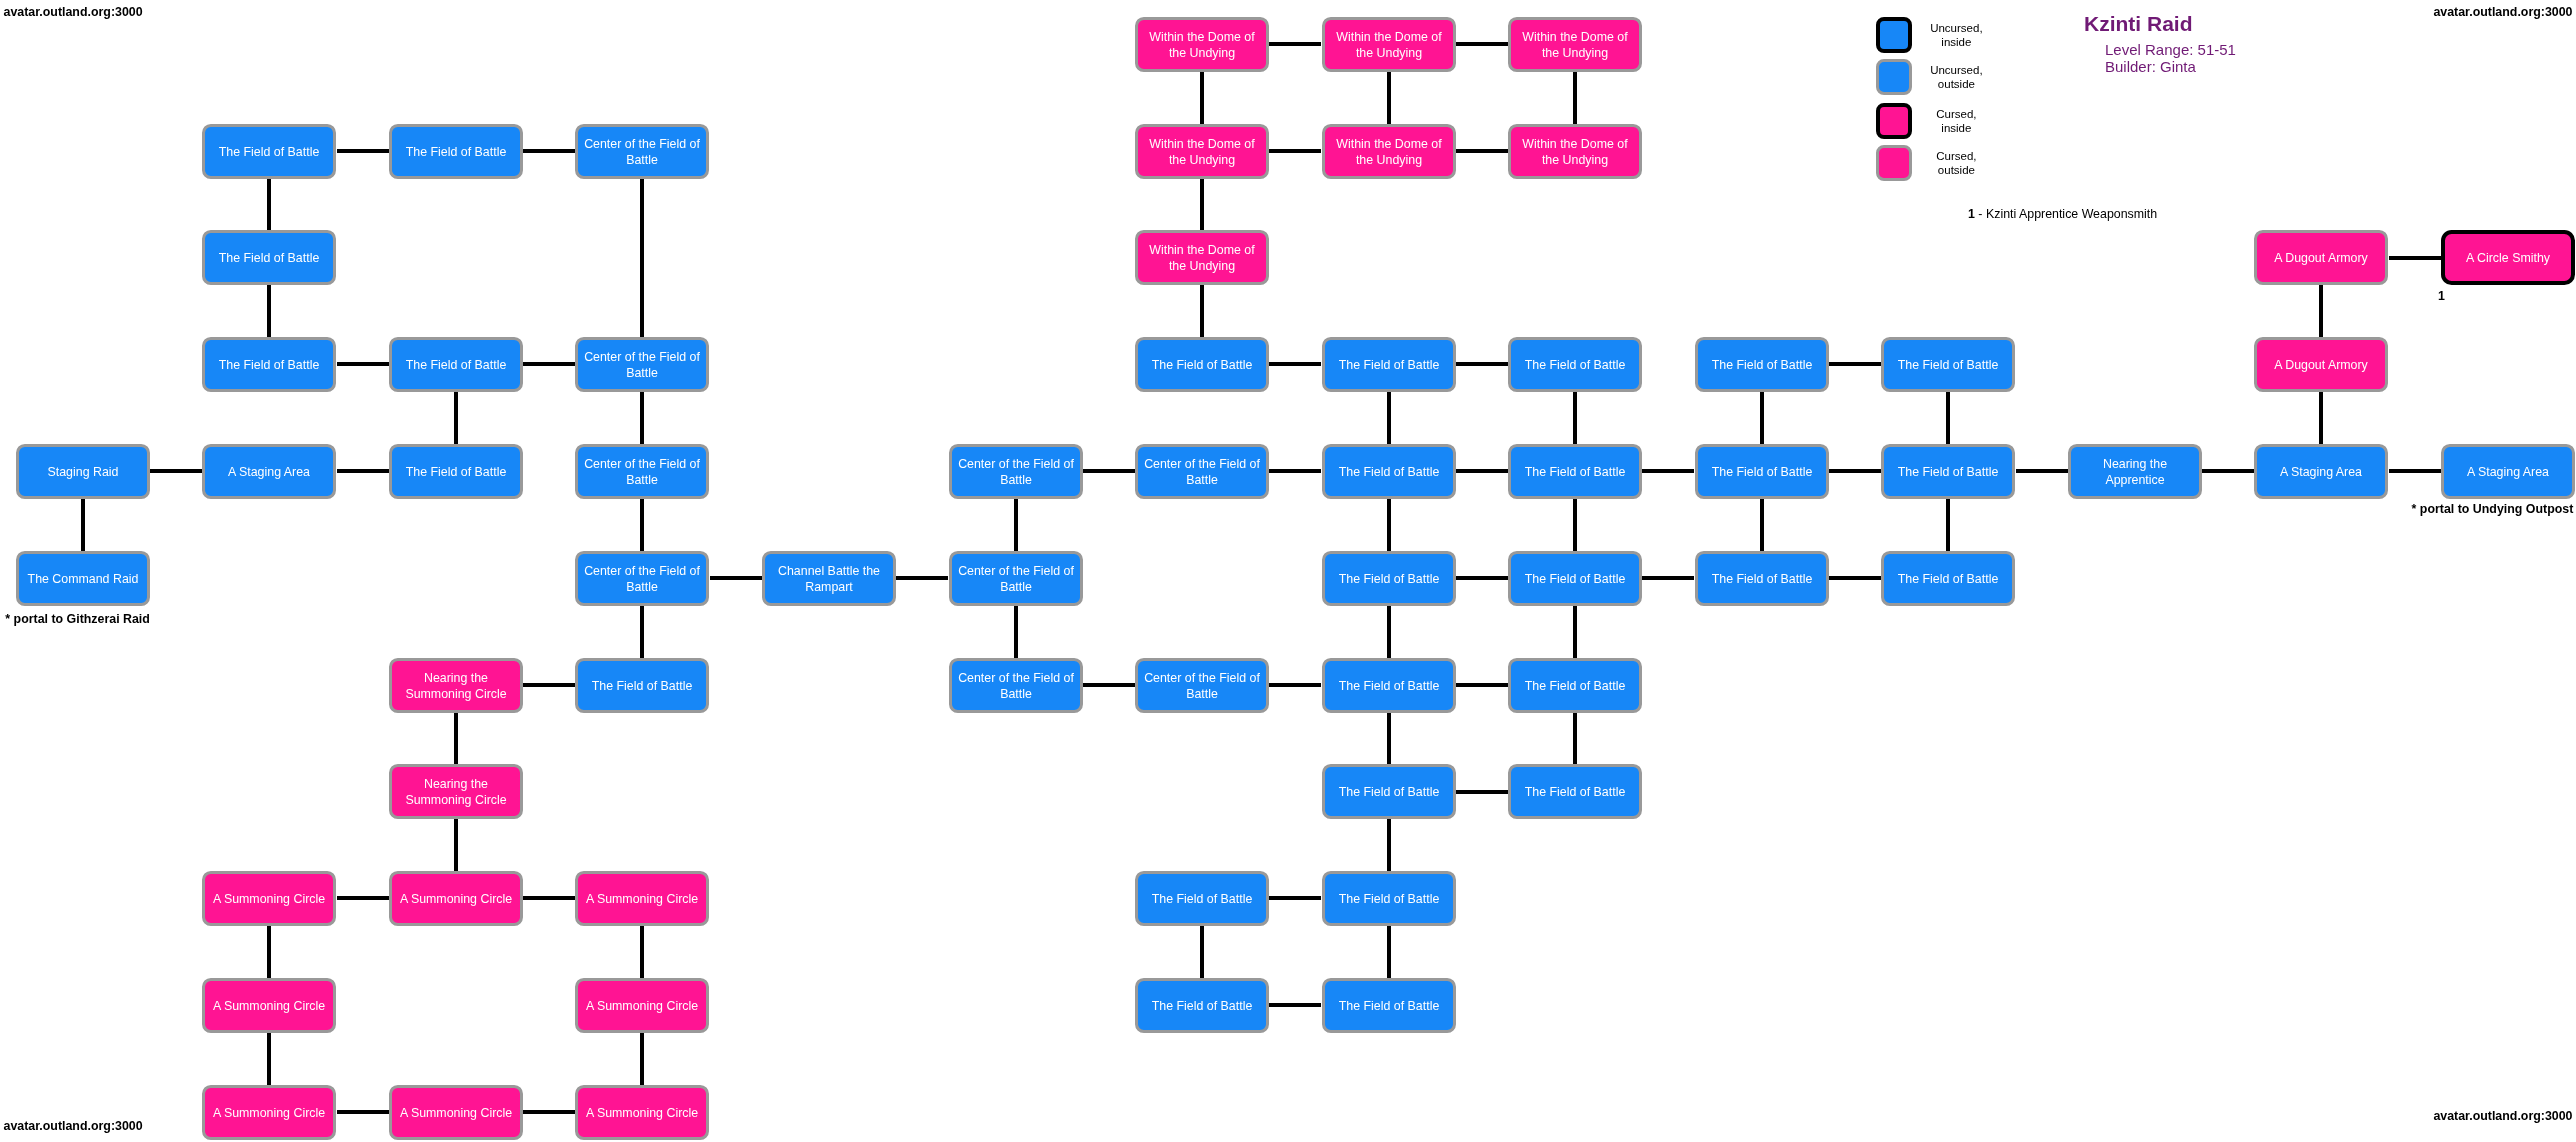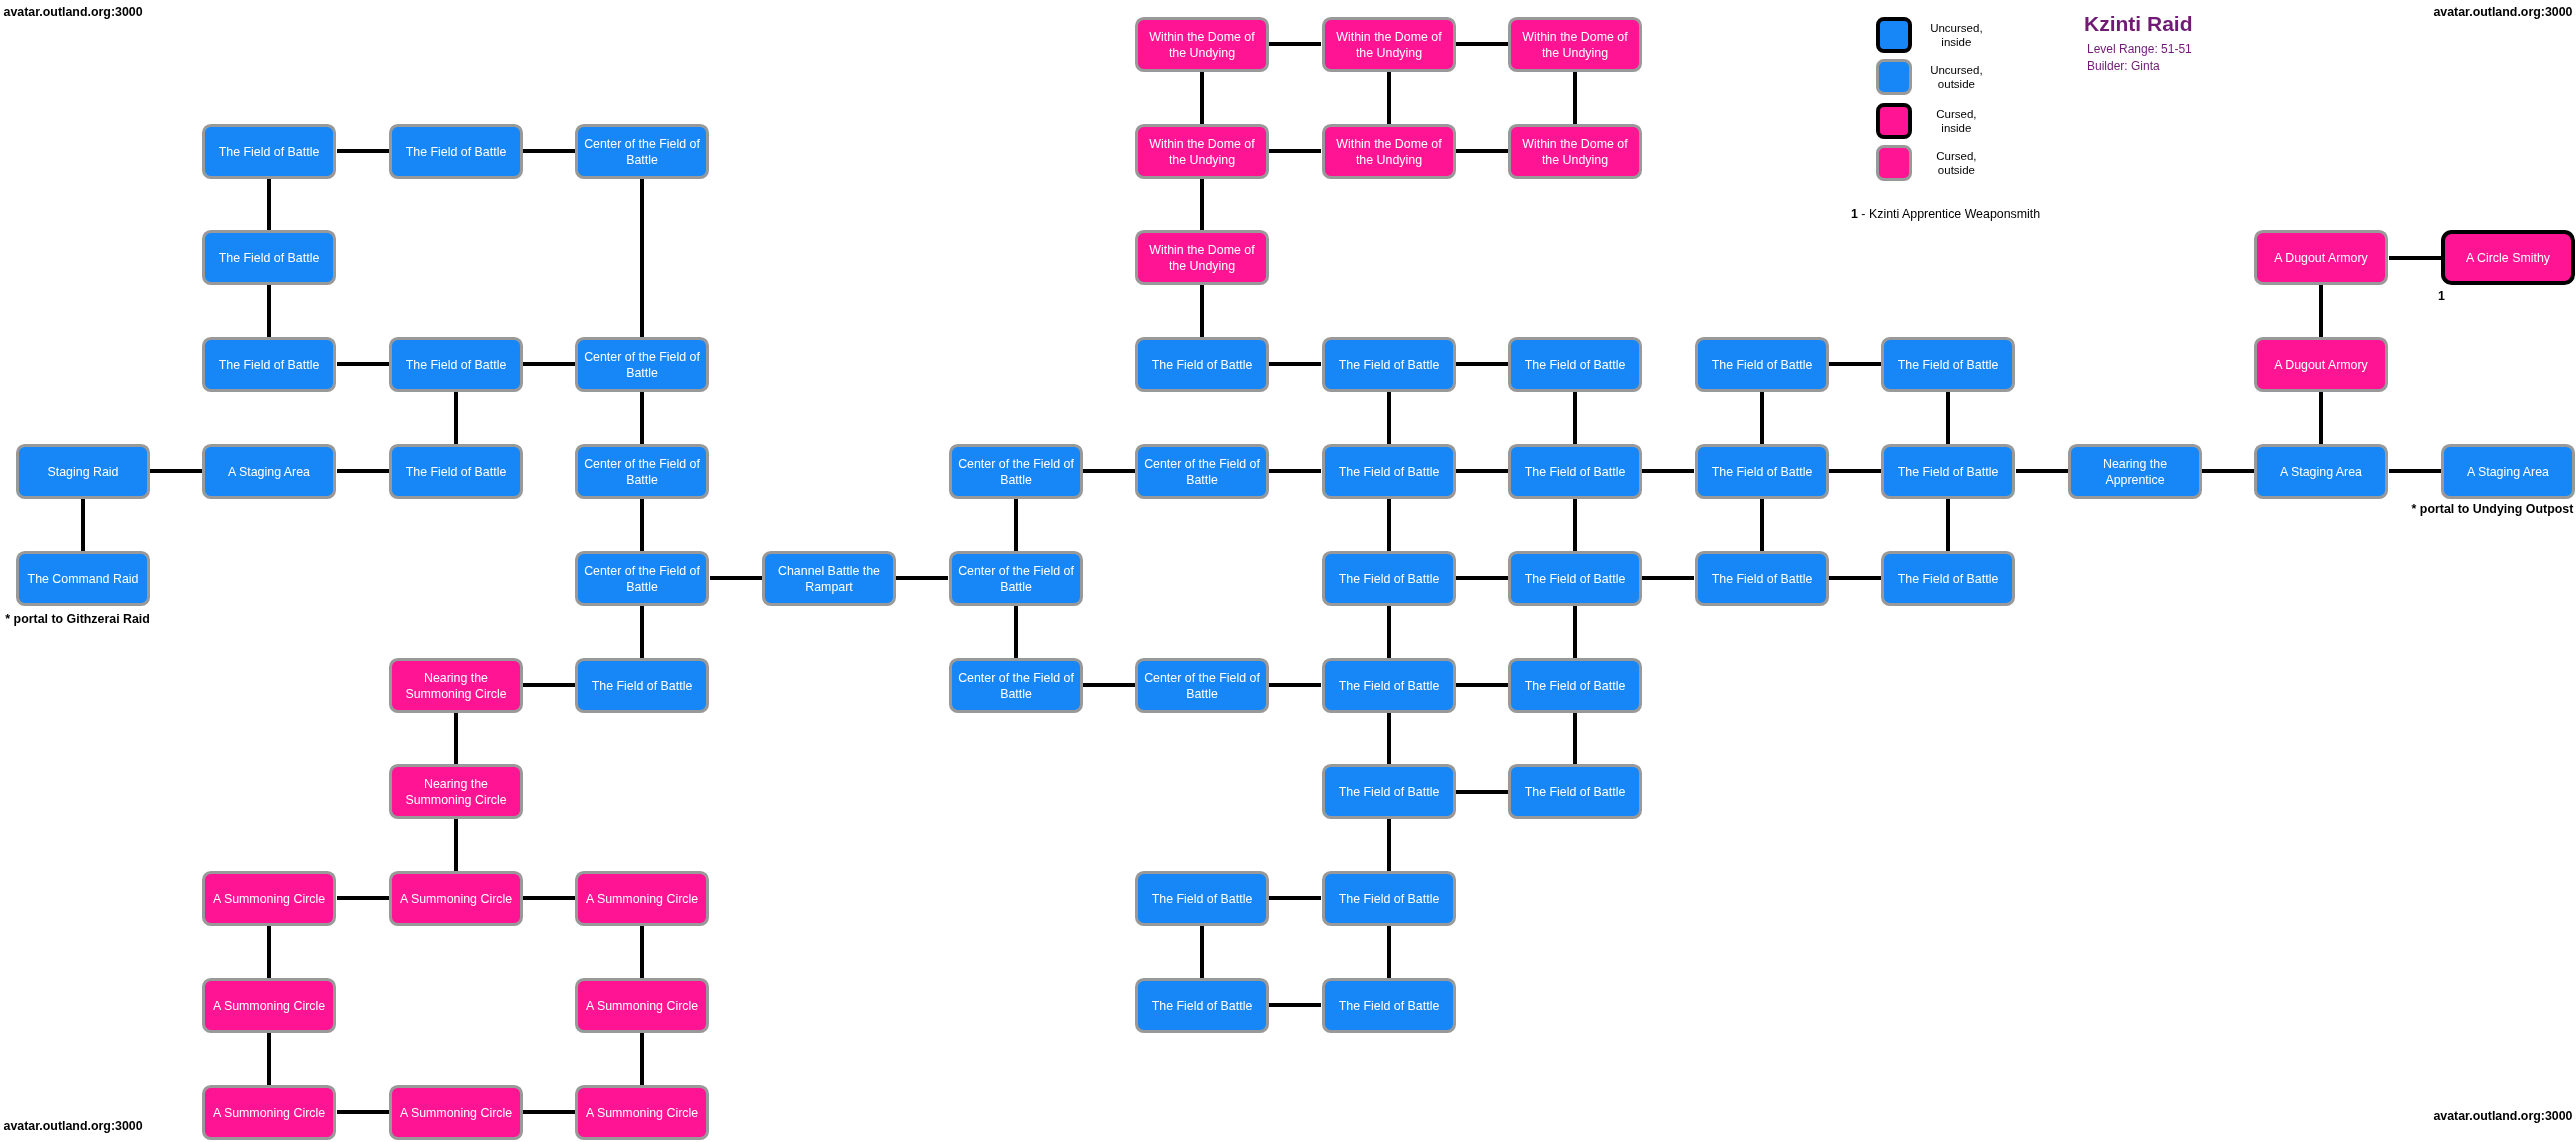--- a/index.html
+++ b/index.html
@@ -29,21 +29,21 @@
   }
   .sw.uncursed{background:var(--uncursed,#1787F7)}
   .sw.cursed{background:var(--cursed,#FF1493)}
   .sw.outside{border:3.5px solid var(--border_outside,#999)}
   .sw.inside{border:4.4px solid var(--border_inside,#000)}
   .legend-item .lab{
     margin-left:4.4px;width:80px;text-align:center;font-size:11.5px;line-height:14px;color:#000;
   }
   .title-block{position:absolute;left:2084px;top:10.6px;color:#701a75}
   .title-block h1{margin:0;font-size:21px;line-height:26.5px;font-weight:bold}
-  .title-block .sub{margin-left:3px;margin-top:3.5px;font-size:12px;line-height:17.7px}
+  .title-block .sub{margin-left:21px;margin-top:3.5px;font-size:15px;line-height:17.7px}
   .note{position:absolute;font-size:12.4px;color:#000;white-space:nowrap}
   .note b{font-weight:bold}
   .portal{font-weight:bold}
 </style>
 </head>
 <body style="--uncursed: #1787F7; --cursed: #FF1493; --border_outside: #999999; --border_inside: #000000; --edge: #000000; --background: #FFFFFF; --text: #FFFFFF;">
 
 <div class="corner" style="left:3.5px;top:5.3px">avatar.outland.org:3000</div>
 <div class="corner" style="right:3.5px;top:5.3px">avatar.outland.org:3000</div>
 <div class="corner" style="left:3.5px;top:1119px">avatar.outland.org:3000</div>
@@ -81,21 +81,21 @@
 </div>
 
 <div class="title-block">
   <h1>Kzinti Raid</h1>
   <div class="sub">
     <div>Level Range: 51-51</div>
     <div>Builder: Ginta</div>
   </div>
 </div>
 
-<div class="note" style="left:1851px;top:207px"><b>1</b><span> - Kzinti Apprentice Weaponsmith</span></div>
+<div class="note" style="left:1968px;top:207px"><b>1</b><span> - Kzinti Apprentice Weaponsmith</span></div>
 <div class="note portal" style="left:5.3px;top:612px">* portal to Githzerai Raid</div>
 <div class="note portal" style="right:2.7px;top:502px">* portal to Undying Outpost</div>
 <div class="note" style="left:2438px;top:289px;font-weight:bold">1</div>
 
 <div id="map-layer">
     <div class="edge" style="left: 1269px; top: 42px; width: 52px; height: 4.4px;"></div>
     <div class="edge" style="left: 1456px; top: 42px; width: 52px; height: 4.4px;"></div>
     <div class="edge" style="left: 337px; top: 149px; width: 52px; height: 4.4px;"></div>
     <div class="edge" style="left: 523px; top: 149px; width: 52px; height: 4.4px;"></div>
     <div class="edge" style="left: 1269px; top: 149px; width: 52px; height: 4.4px;"></div>

